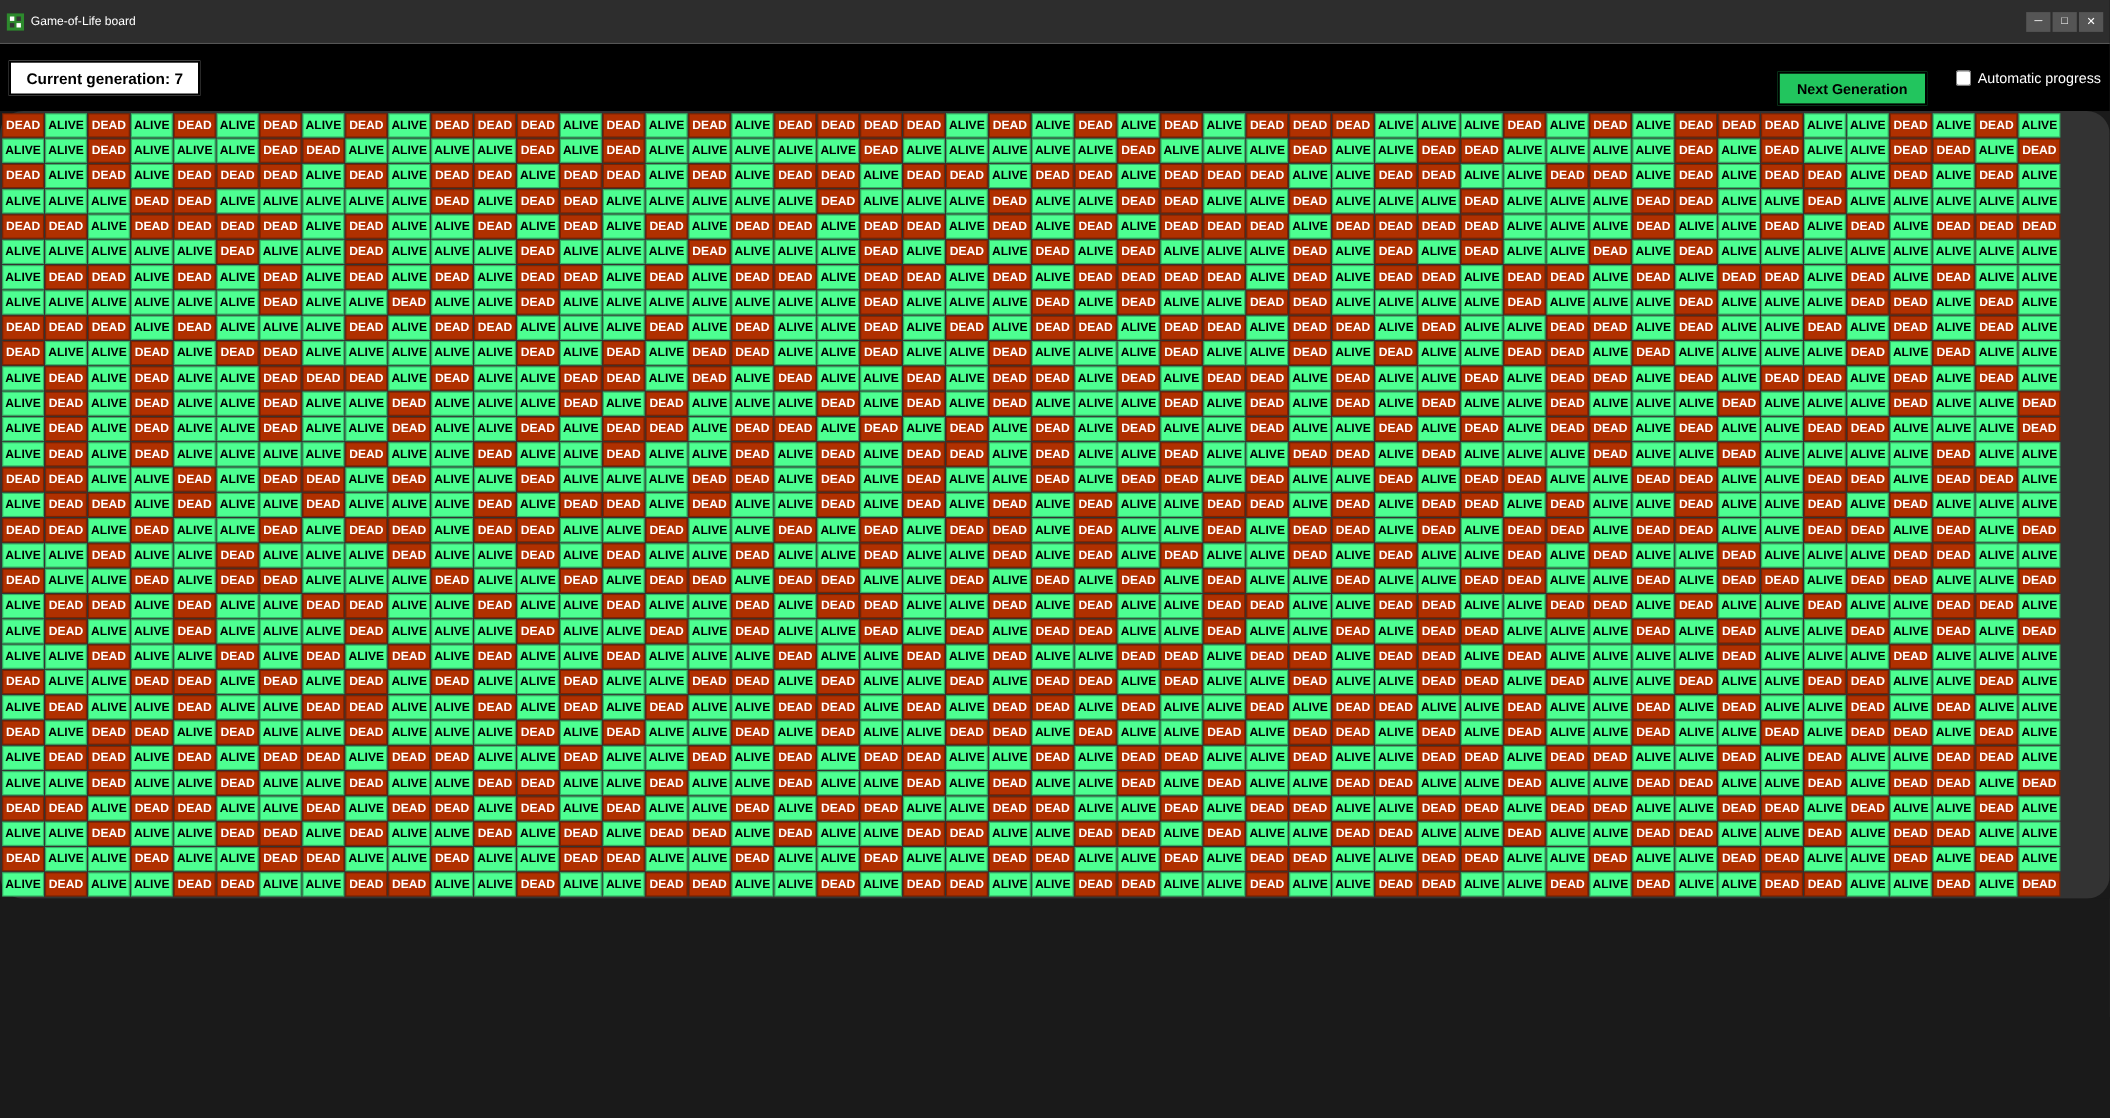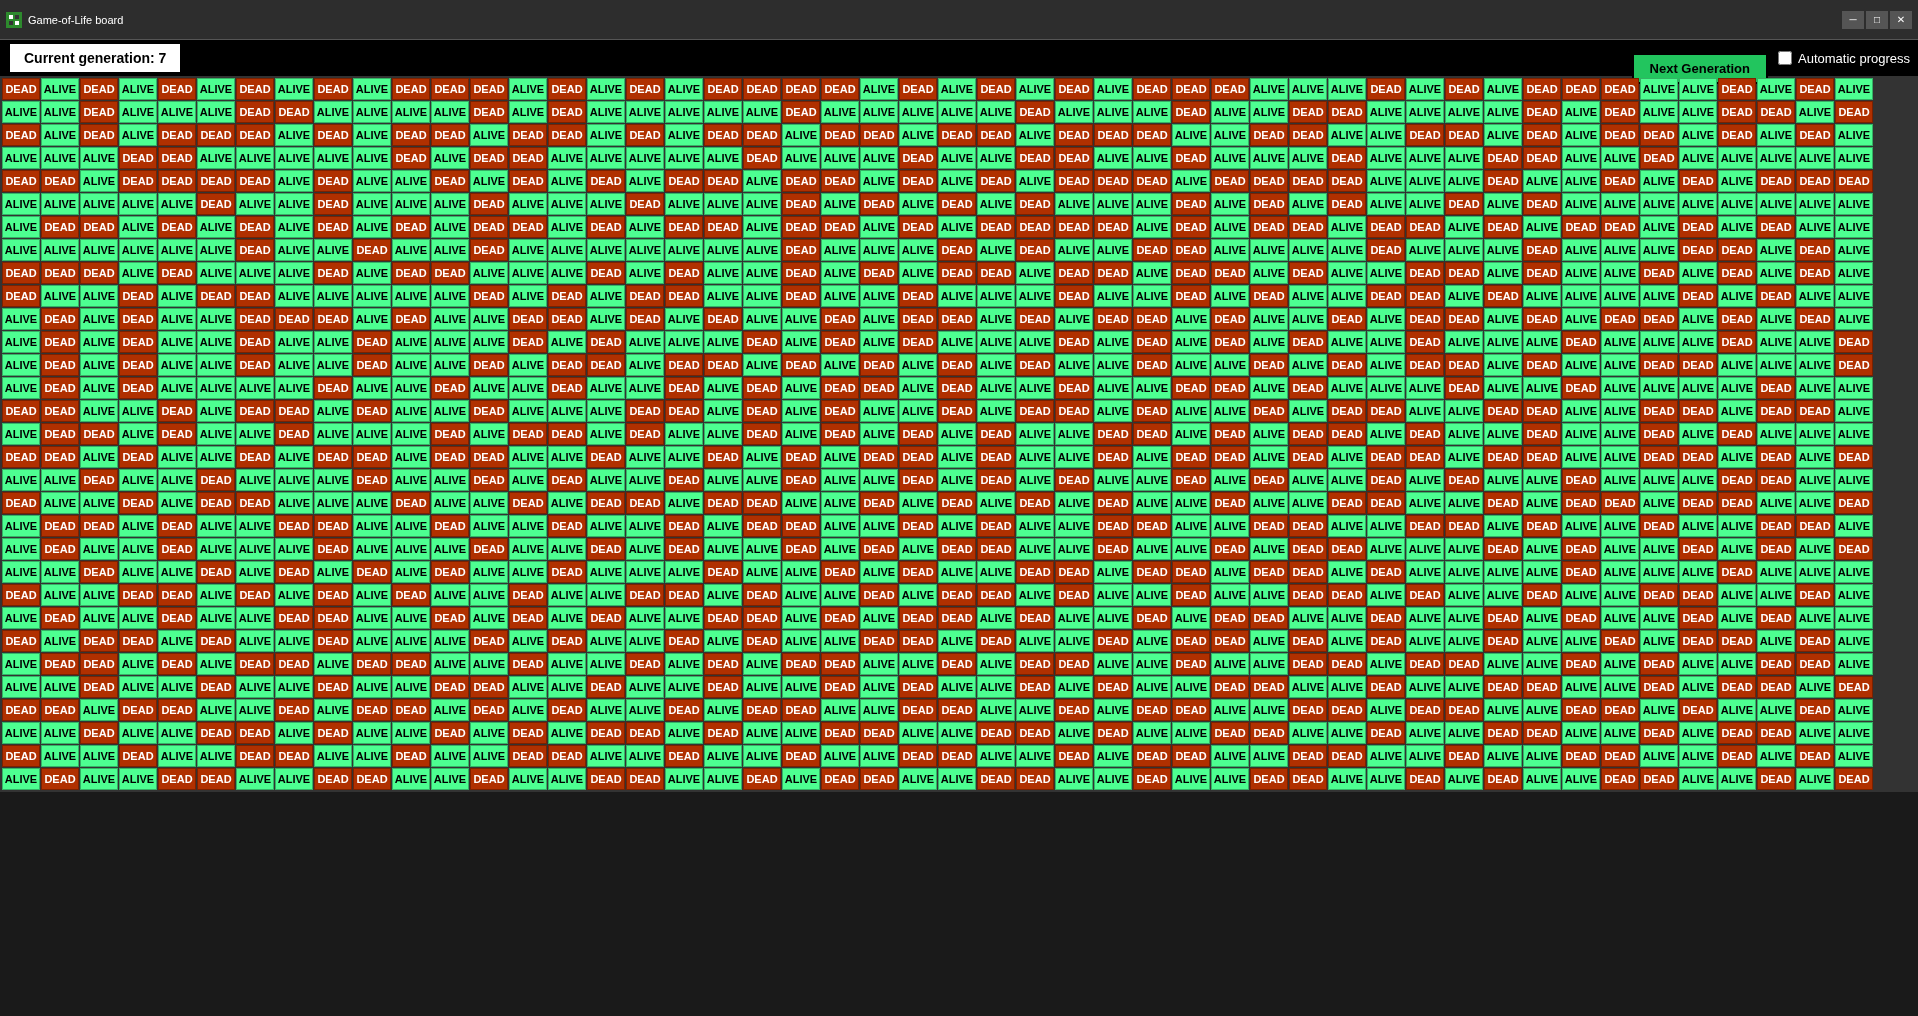--- a/index.html
+++ b/index.html
@@ -42,22 +42,22 @@
       font-size: 10px;
       display: flex;
       align-items: center;
       justify-content: center;
     }
     .toolbar {
       background: #000;
       display: flex;
       align-items: center;
       padding: 4px 8px;
-      height: 36px;
-      gap: 10px;
+      height: 61px;
+      gap: 26px;
     }
     .generation-label {
       background: #fff;
       color: #000;
       font-weight: bold;
       font-size: 14px;
       padding: 6px 14px;
       border: 2px solid #000;
     }
     .next-gen-btn {
@@ -85,20 +85,21 @@
     .grid-container {
       overflow: hidden;
       background: #1a1a1a;
     }
     .grid {
       display: grid;
       grid-template-columns: repeat(48, 38px);
       gap: 1px;
       padding: 2px;
       background: #333;
+      border-radius: 21px;
     }
     .cell {
       width: 38px;
       height: 22px;
       display: flex;
       align-items: center;
       justify-content: center;
       font-size: 11px;
       font-weight: bold;
       color: #000;

